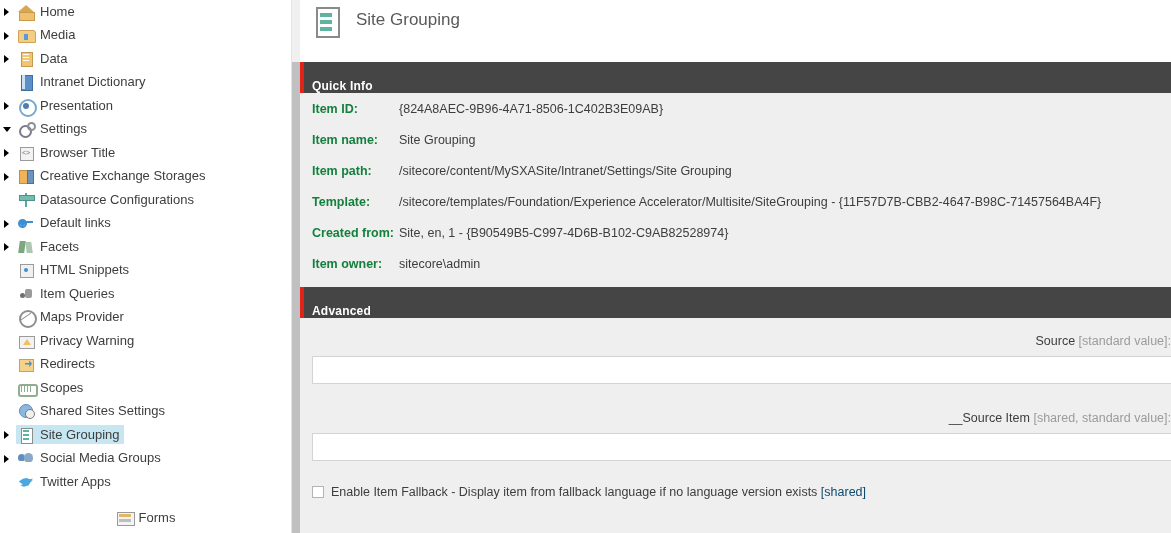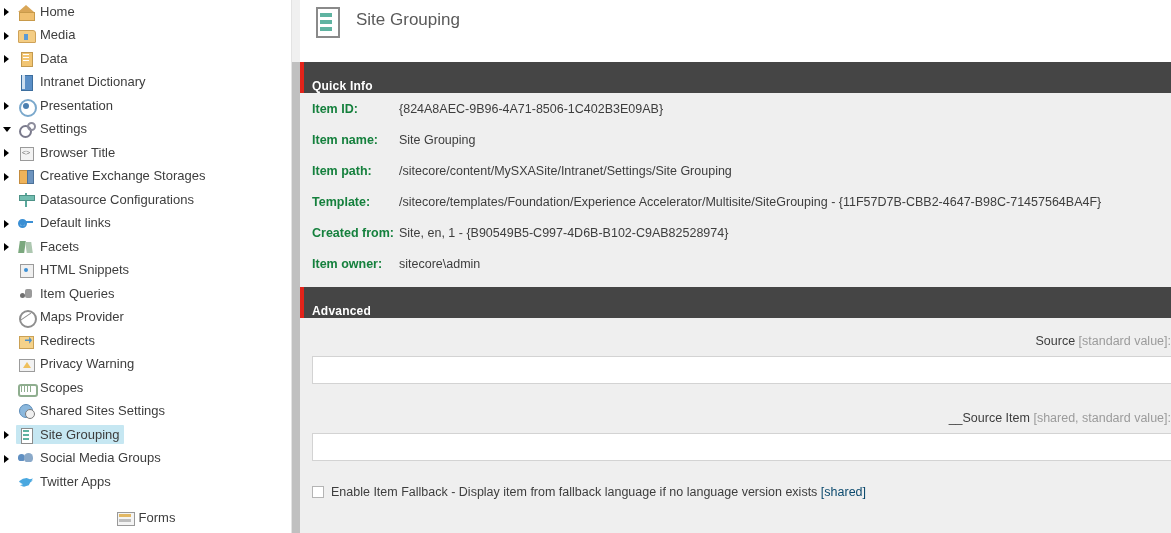--- a/index.html
+++ b/index.html
@@ -489,29 +489,29 @@
         <li class="tree-node lvl1">
           <span class="twisty "></span>
           <span class="node-inner">
             <span class="ic ic-maps"></span>
             <span class="node-label">Maps Provider</span>
           </span>
         </li>
         <li class="tree-node lvl1">
           <span class="twisty "></span>
           <span class="node-inner">
+            <span class="ic ic-privacy"></span>
+            <span class="node-label">Privacy Warning</span>
+          </span>
+        </li>
+        <li class="tree-node lvl1">
+          <span class="twisty "></span>
+          <span class="node-inner">
             <span class="ic ic-redirect"></span>
             <span class="node-label">Redirects</span>
-          </span>
-        </li>
-        <li class="tree-node lvl1">
-          <span class="twisty "></span>
-          <span class="node-inner">
-            <span class="ic ic-privacy"></span>
-            <span class="node-label">Privacy Warning</span>
           </span>
         </li>
         <li class="tree-node lvl1">
           <span class="twisty "></span>
           <span class="node-inner">
             <span class="ic ic-scopes"></span>
             <span class="node-label">Scopes</span>
           </span>
         </li>
         <li class="tree-node lvl1">

